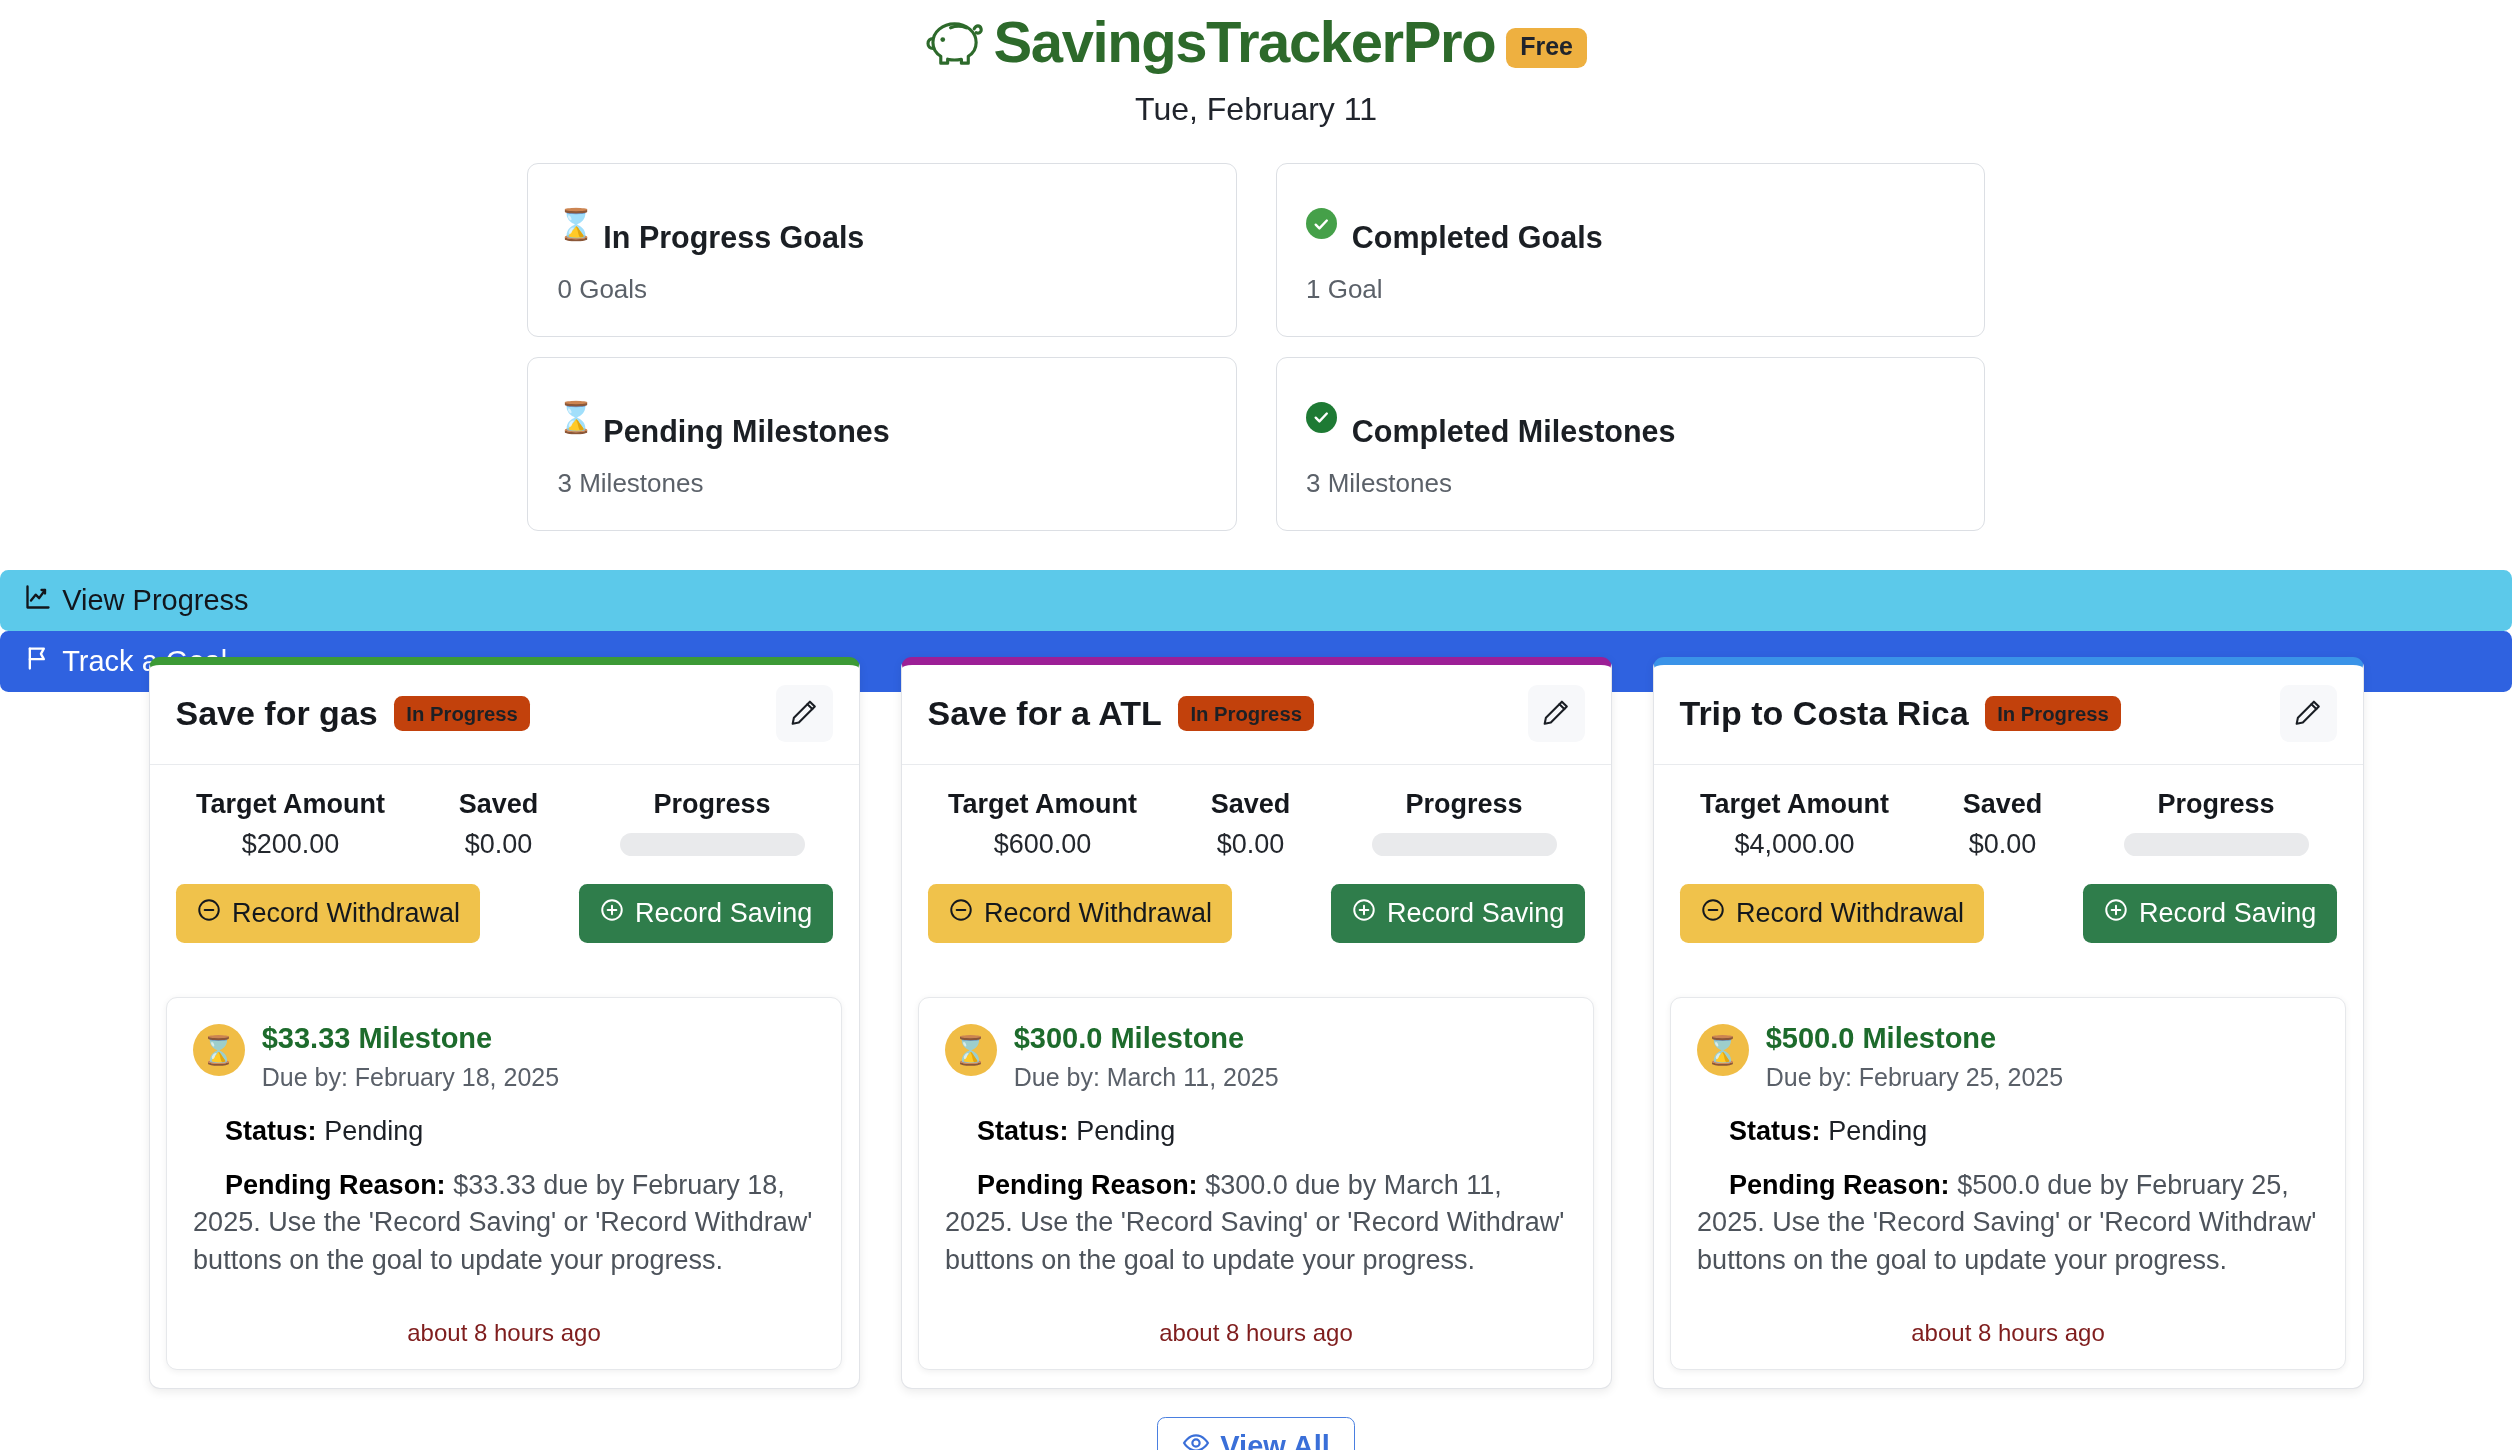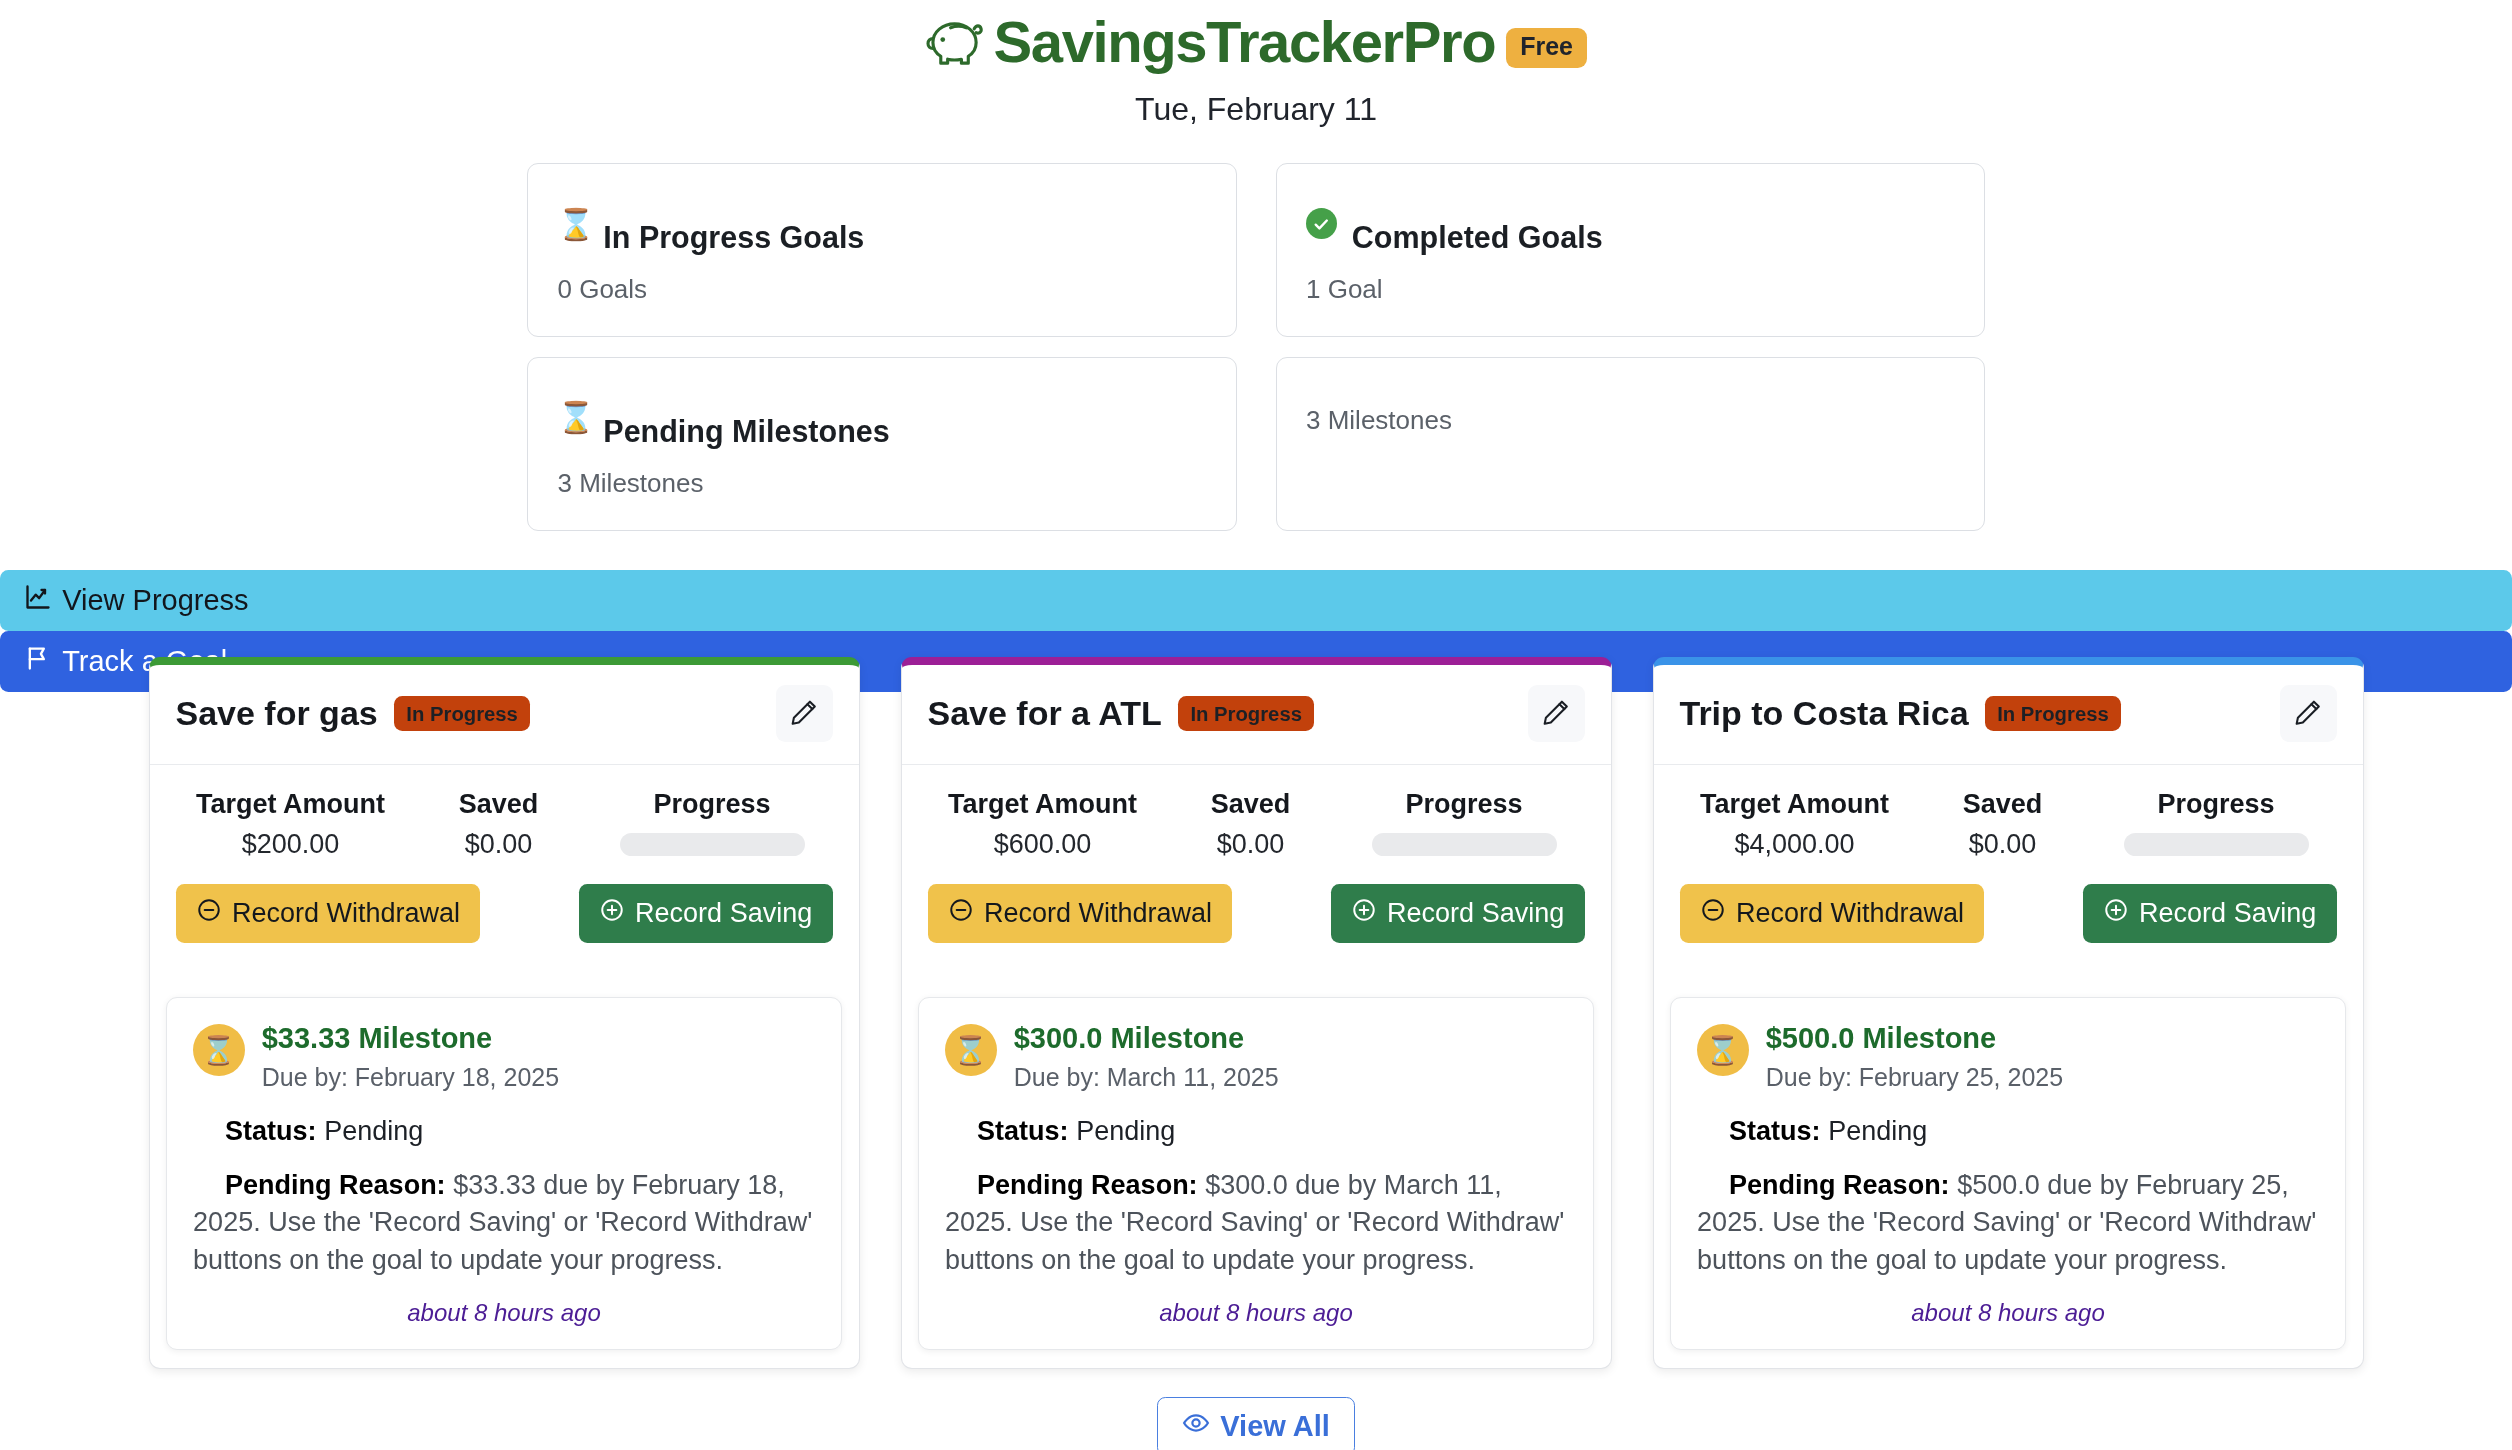--- a/index.html
+++ b/index.html
@@ -256,23 +256,22 @@
   .ms-status b, .ms-reason b { color: #000000; margin-left: 32px; }
   .ms-reason {
     font-size: 27px;
     color: #4d535b;
     margin-top: 20.3px;
     line-height: 1.38;
   }
   .ms-ago {
     text-align: center;
     font-size: 24px;
-    color: #4c1d95;
-    margin-top: 20px;
-    font-style: italic;
+    color: #7f1d1d;
+    margin-top: 40px;
   }
   .view-all-wrap {
     display: flex;
     justify-content: center;
     margin-top: 28px;
   }
   .btn-viewall {
     background: #ffffff;
     border: 0.9px solid #4a7fe0;
     color: #3a6fd8;
@@ -326,20 +325,28 @@
 
     <div class="stat-card">
       <div class="stat-head">
         <span class="hourglass blue">⌛</span>
         <span class="stat-title">Pending Milestones</span>
       </div>
       <div class="stat-sub">3 Milestones</div>
     </div>
 
     <div class="stat-card">
+      <div class="stat-head">
+        <span class="check-circle" style="background:#1e7a34">
+          <svg width="18.5" height="18.5" viewBox="0 0 20 20">
+              <path d="M4 10.5l4 4 8-8.5" fill="none" stroke="#fff" stroke-width="2.6" stroke-linecap="round" stroke-linejoin="round"></path>
+            </svg>
+        </span>
+        <span class="stat-title">Completed Milestones</span>
+      </div>
       <div class="stat-sub">3 Milestones</div>
     </div>
   </div>
 
   <div class="actions-row">
     <button class="btn btn-progress">
       <span>
         <svg width="28" height="28" viewBox="0 0 24 24" fill="none" stroke="#12161c" stroke-width="2" stroke-linecap="round" stroke-linejoin="round">
           <path d="M3 3v18h18"></path>
             <path d="M6 15l4-5 3 3 5-7"></path>

